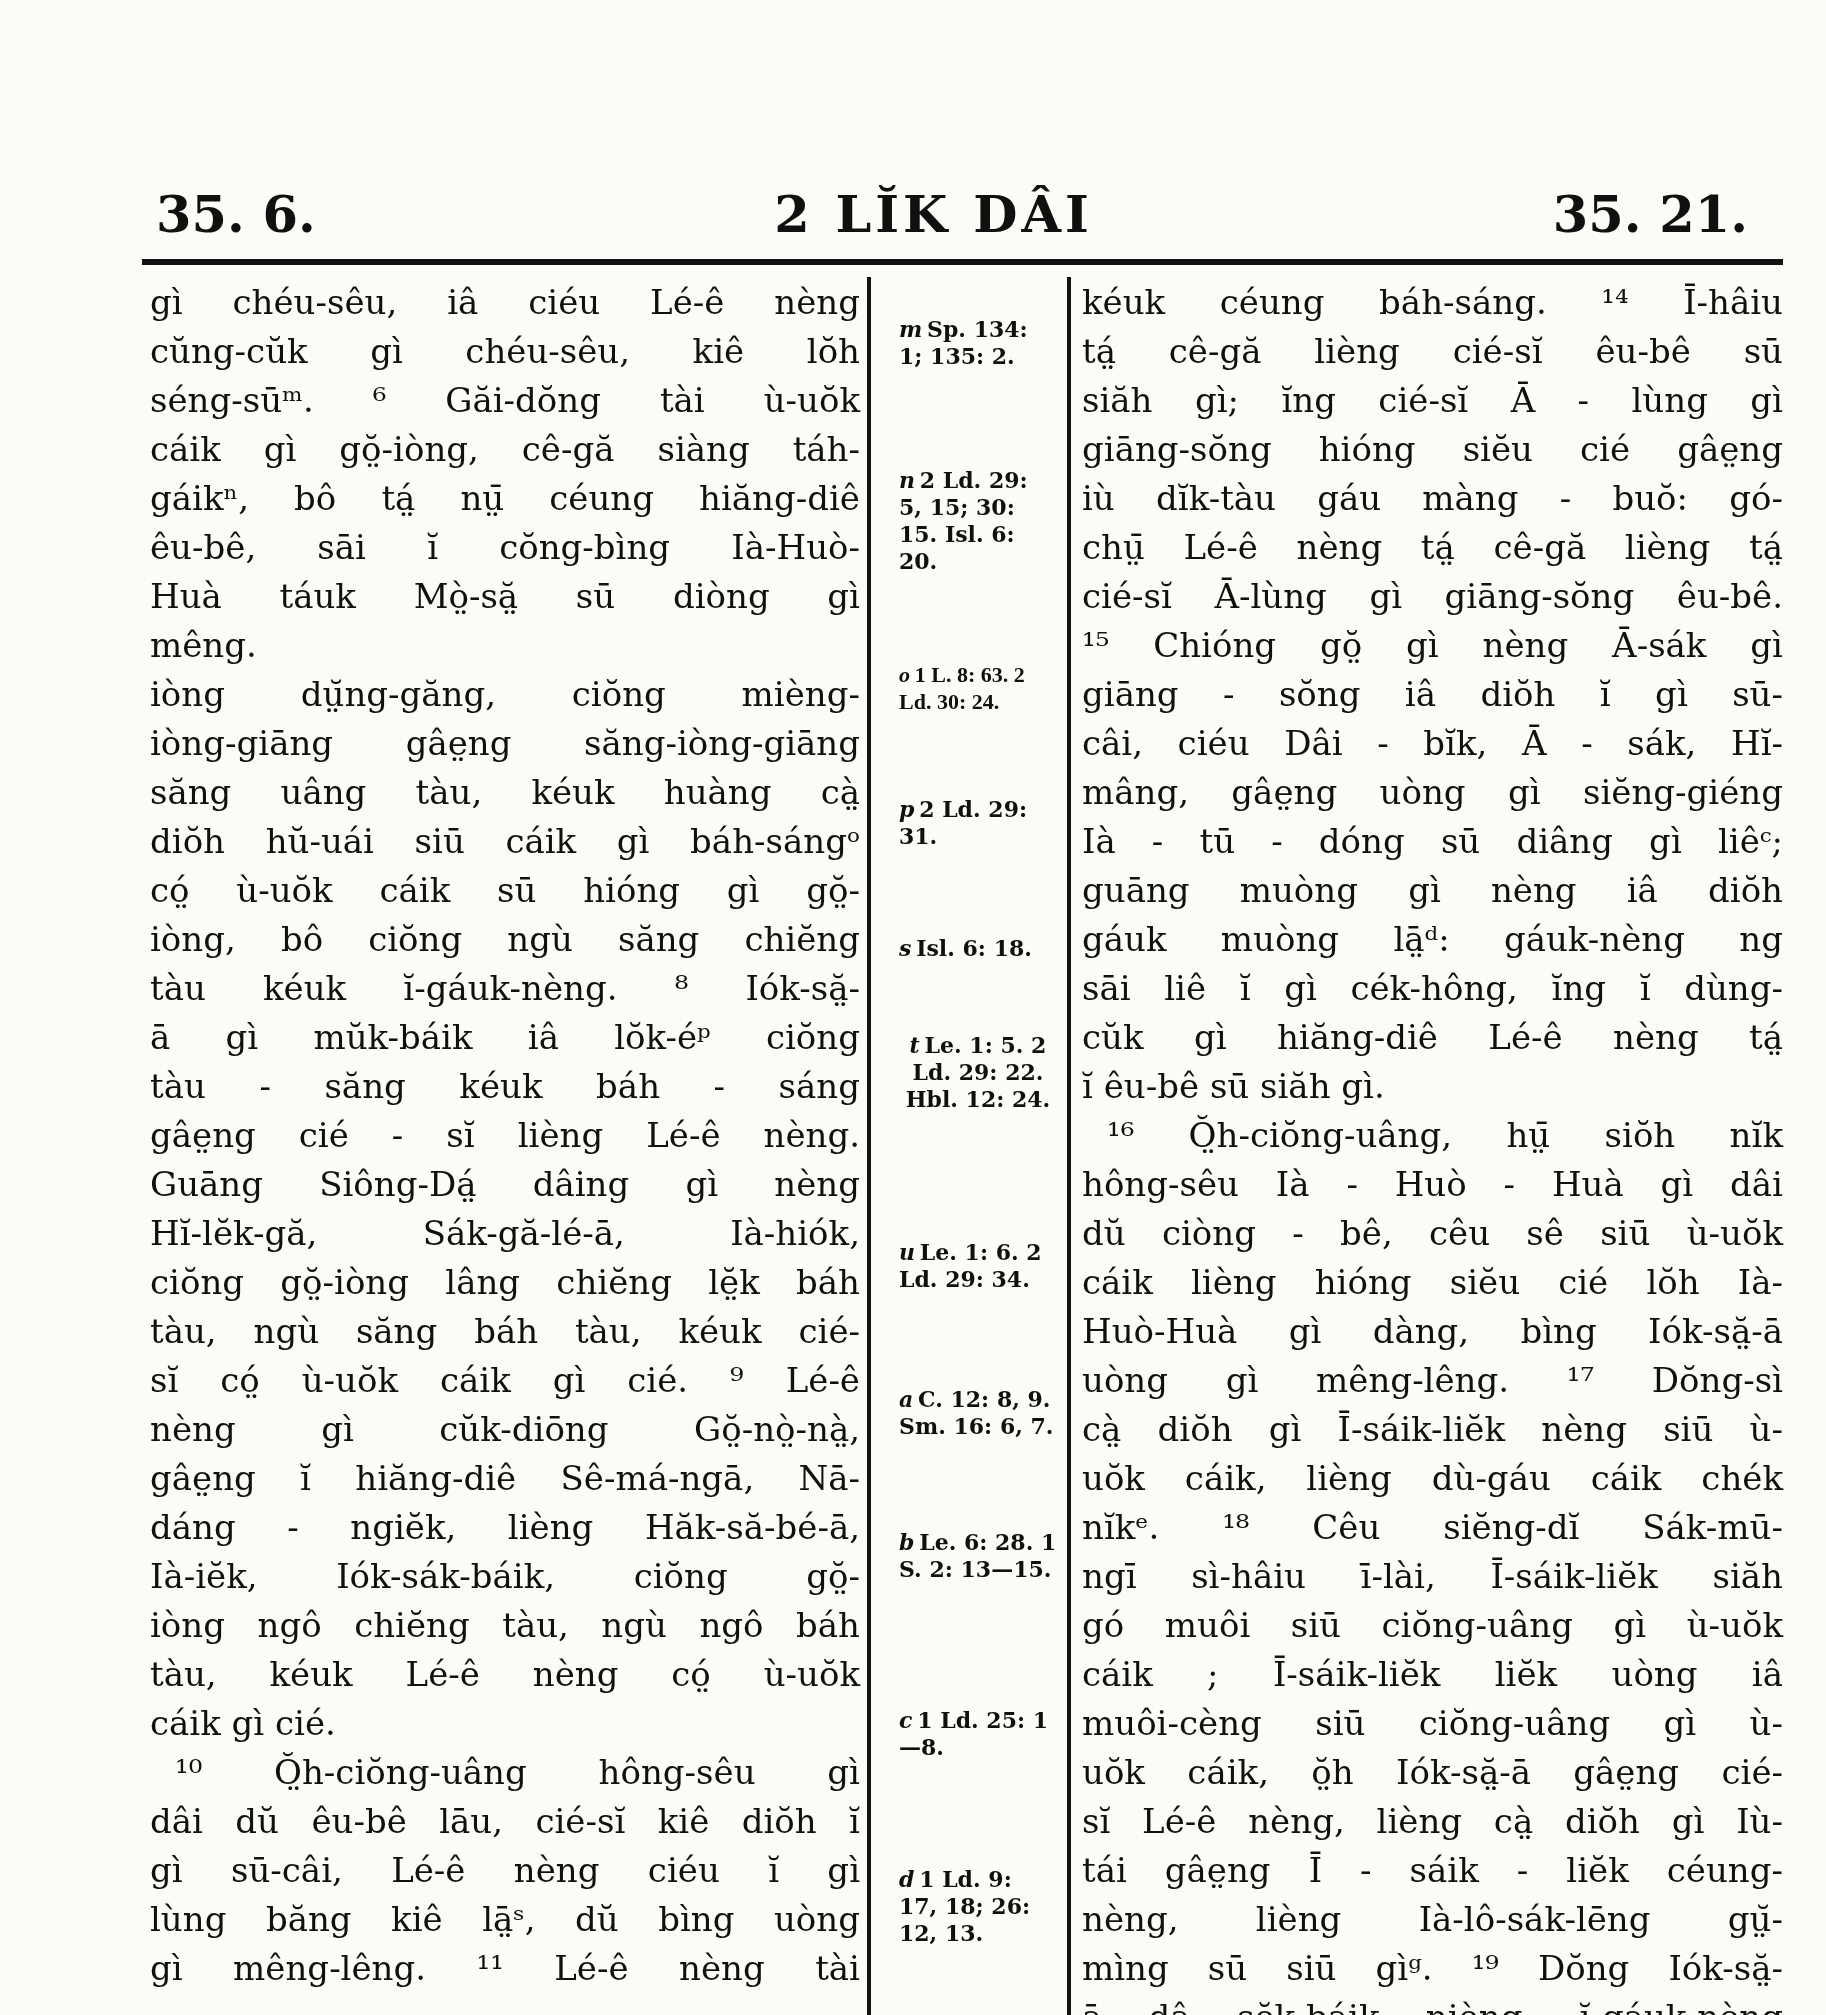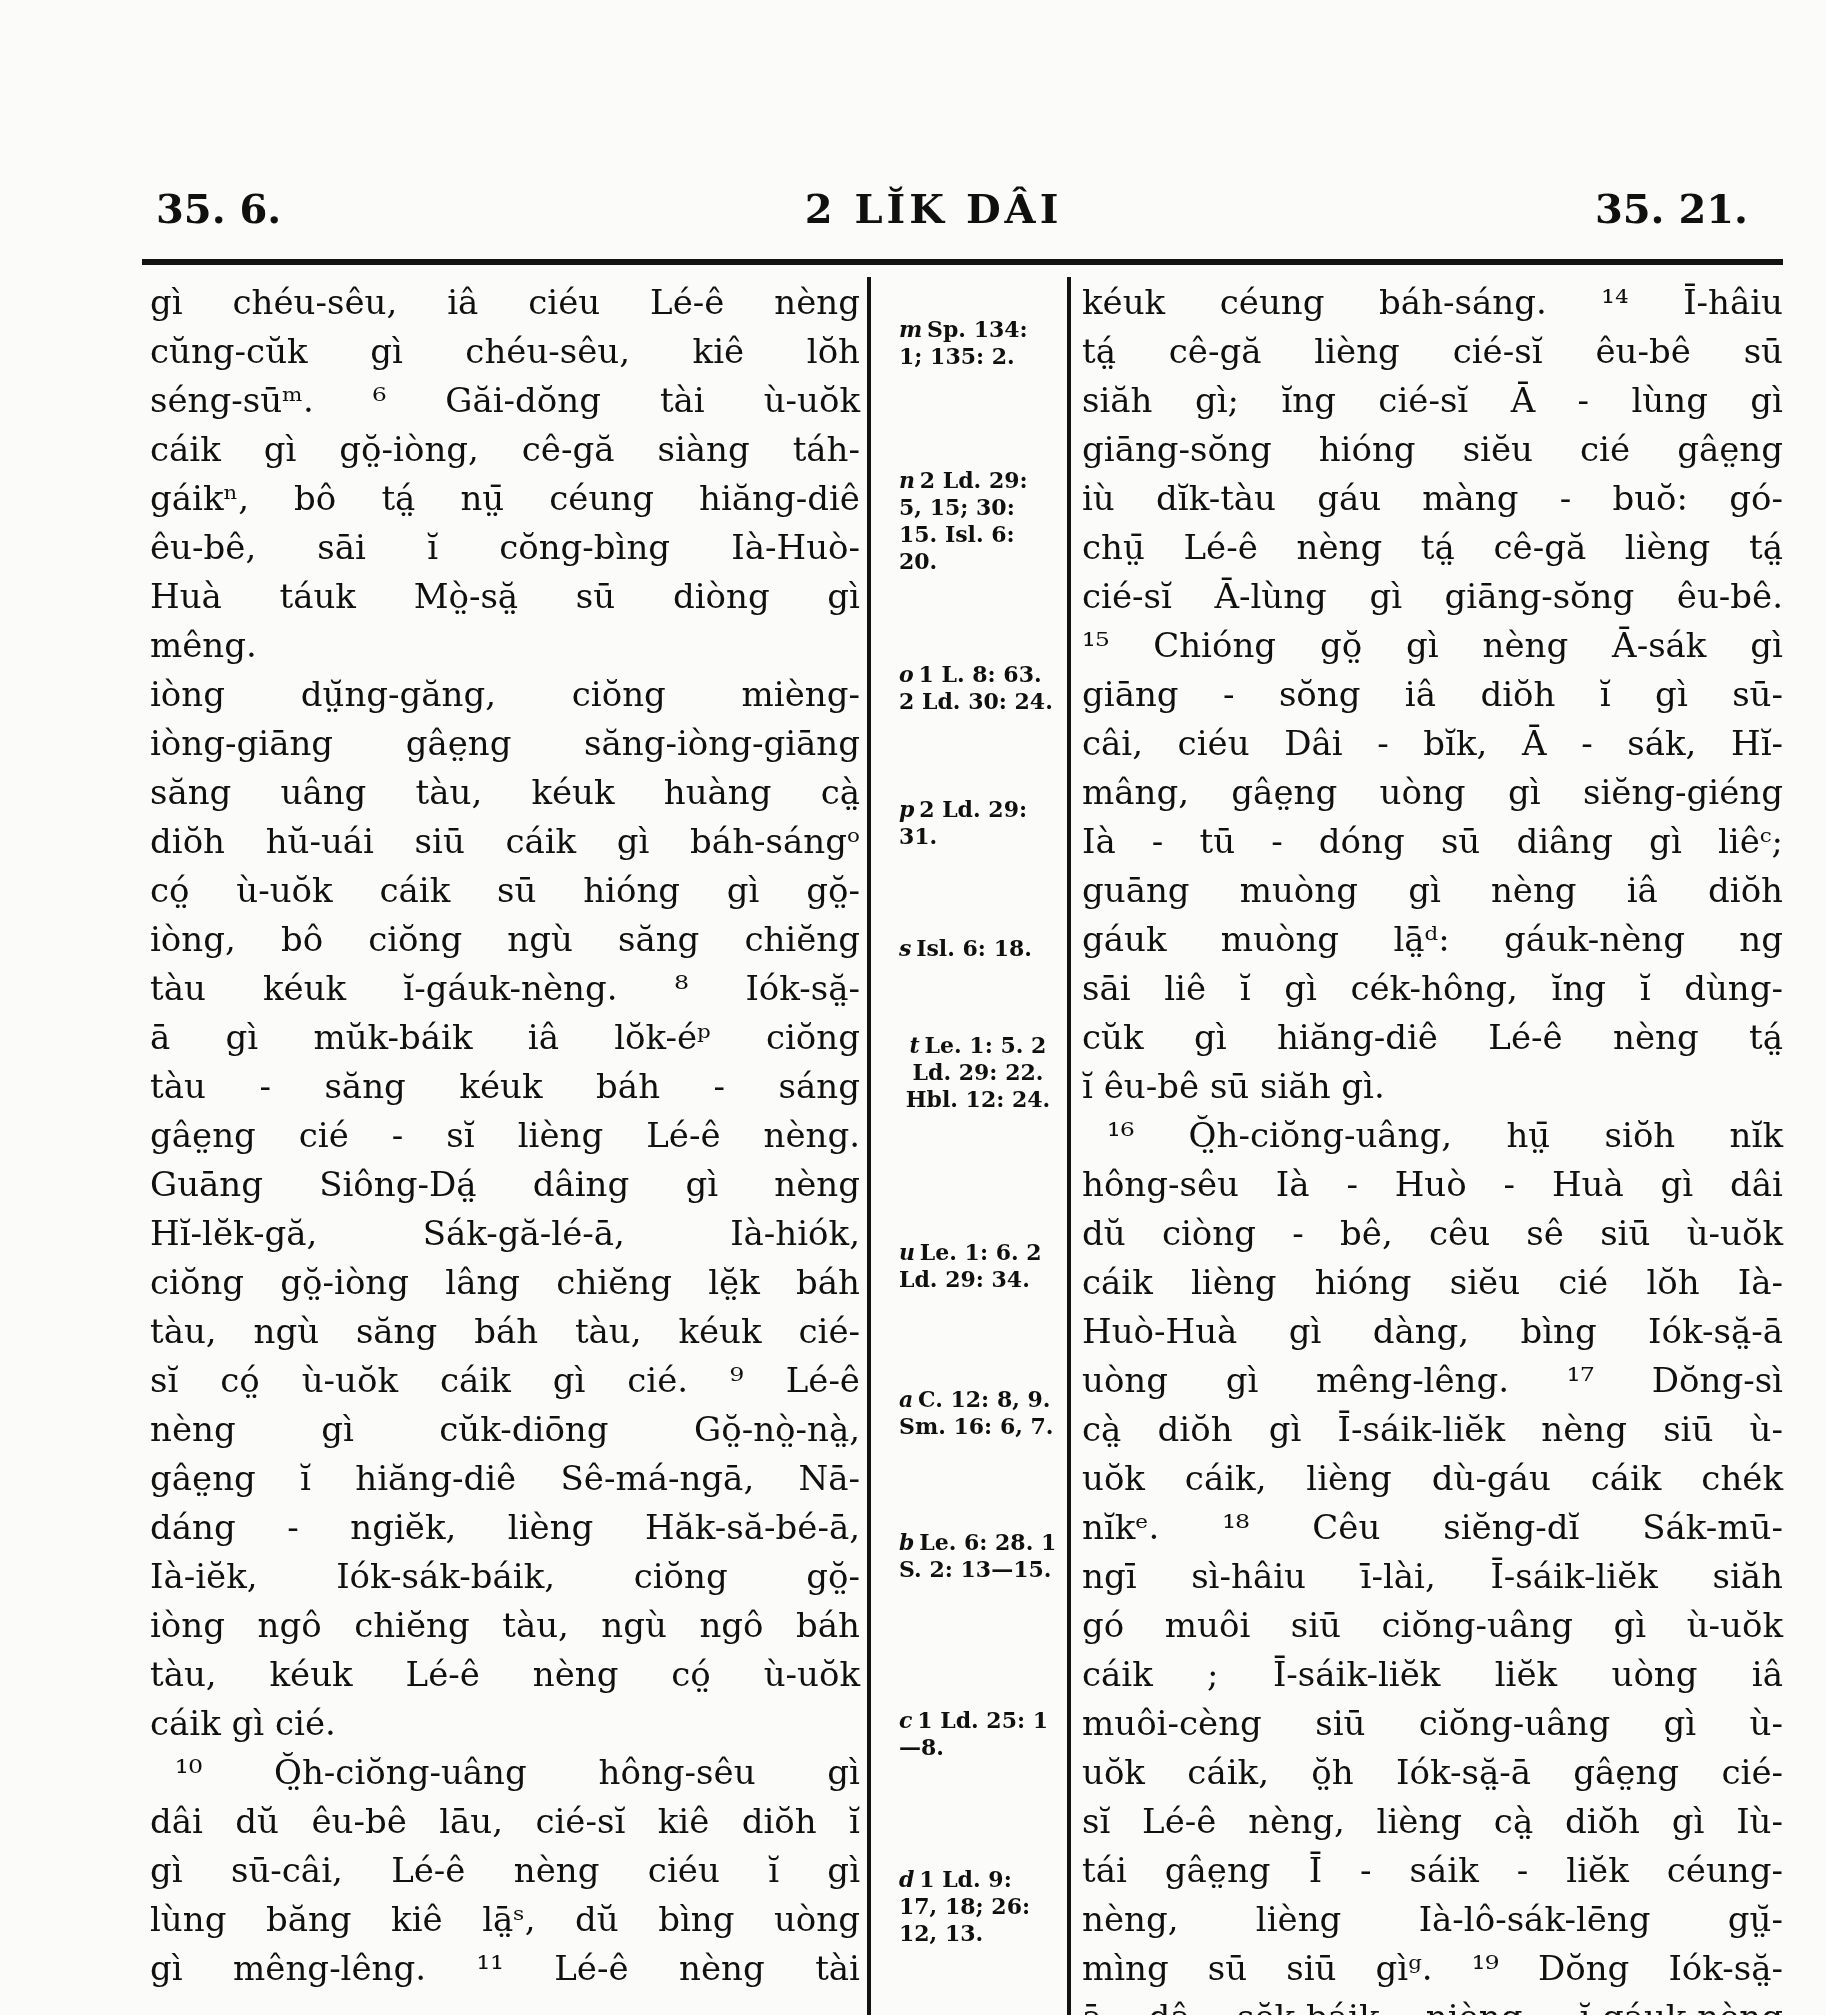--- a/index.html
+++ b/index.html
@@ -2,21 +2,21 @@
 <html style="font-size:6.4px"><head>
 <meta charset="utf-8">
 <style>
   html,body{margin:0;padding:0;}
   body{
     width:1827px;height:2875px;
     background:#fbfbf9;color:#101010;
     font-family:"DejaVu Serif", serif;
     position:relative;overflow:hidden;
   }
-  .hdr-item{position:absolute;top:189px;font-weight:bold;font-size:40px;line-height:1;}
+  .hdr-item{position:absolute;top:189px;font-weight:bold;font-size:51px;line-height:1;}
   #hdr-left{left:156px;}
   #hdr-center{left:0;right:0;text-align:center;letter-spacing:4px;margin-left:40px;}
   #hdr-right{right:79px;}
   #hdr-rule{position:absolute;left:142px;top:259px;width:1641px;height:6.4px;background:#131313;}
   .vrule{position:absolute;top:277px;height:2463px;width:3.6px;background:#131313;}
   #vrule-left{left:867px;}
   #vrule-right{left:1067px;}
   .col{position:absolute;top:278px;font-size:34px;line-height:49px;}
   #col-left{left:150px;width:710px;}
   #col-right{left:1082px;width:701px;}
@@ -73,21 +73,21 @@
     <div class="line ind">¹⁰ Ŏ̤h-ciŏng-uâng hông-sêu gì</div>
     <div class="line">dâi dŭ êu-bê lāu, cié-sĭ kiê diŏh ĭ</div>
     <div class="line">gì sū-câi, Lé-ê nèng ciéu ĭ gì</div>
     <div class="line">lùng băng kiê lā̤ˢ, dŭ bìng uòng</div>
     <div class="line">gì mêng-lêng. ¹¹ Lé-ê nèng tài</div>
   </section>
 
 <div id="refs">
     <div class="ref" style="top: 38px;"><span class="mark">m</span>Sp. 134: 1; 135: 2.</div>
     <div class="ref" style="top: 189px;"><span class="mark">n</span>2 Ld. 29: 5, 15; 30: 15. Isl. 6: 20.</div>
-    <div class="ref" style="top: 383px;"><span class="mark">o</span>1 L. 8: 63. 2 Ld. 30: 24.</div>
+    <div class="ref" style="top: 383px; font-family: Liberation Serif, serif;"><span class="mark">o</span>1 L. 8: 63. 2 Ld. 30: 24.</div>
     <div class="ref" style="top: 518px;"><span class="mark">p</span>2 Ld. 29: 31.</div>
     <div class="ref" style="top: 657px;"><span class="mark">s</span>Isl. 6: 18.</div>
     <div class="ref" style="top: 754px; text-align: center;"><span class="mark">t</span>Le. 1: 5. 2 Ld. 29: 22. Hbl. 12: 24.</div>
     <div class="ref" style="top: 961px;"><span class="mark">u</span>Le. 1: 6. 2 Ld. 29: 34.</div>
     <div class="ref" style="top: 1108px;"><span class="mark">a</span>C. 12: 8, 9. Sm. 16: 6, 7.</div>
     <div class="ref" style="top: 1251px;"><span class="mark">b</span>Le. 6: 28. 1 S. 2: 13—15.</div>
     <div class="ref" style="top: 1429px;"><span class="mark">c</span>1 Ld. 25: 1—8.</div>
     <div class="ref" style="top: 1588px;"><span class="mark">d</span>1 Ld. 9: 17, 18; 26: 12, 13.</div>
   </div>
 

